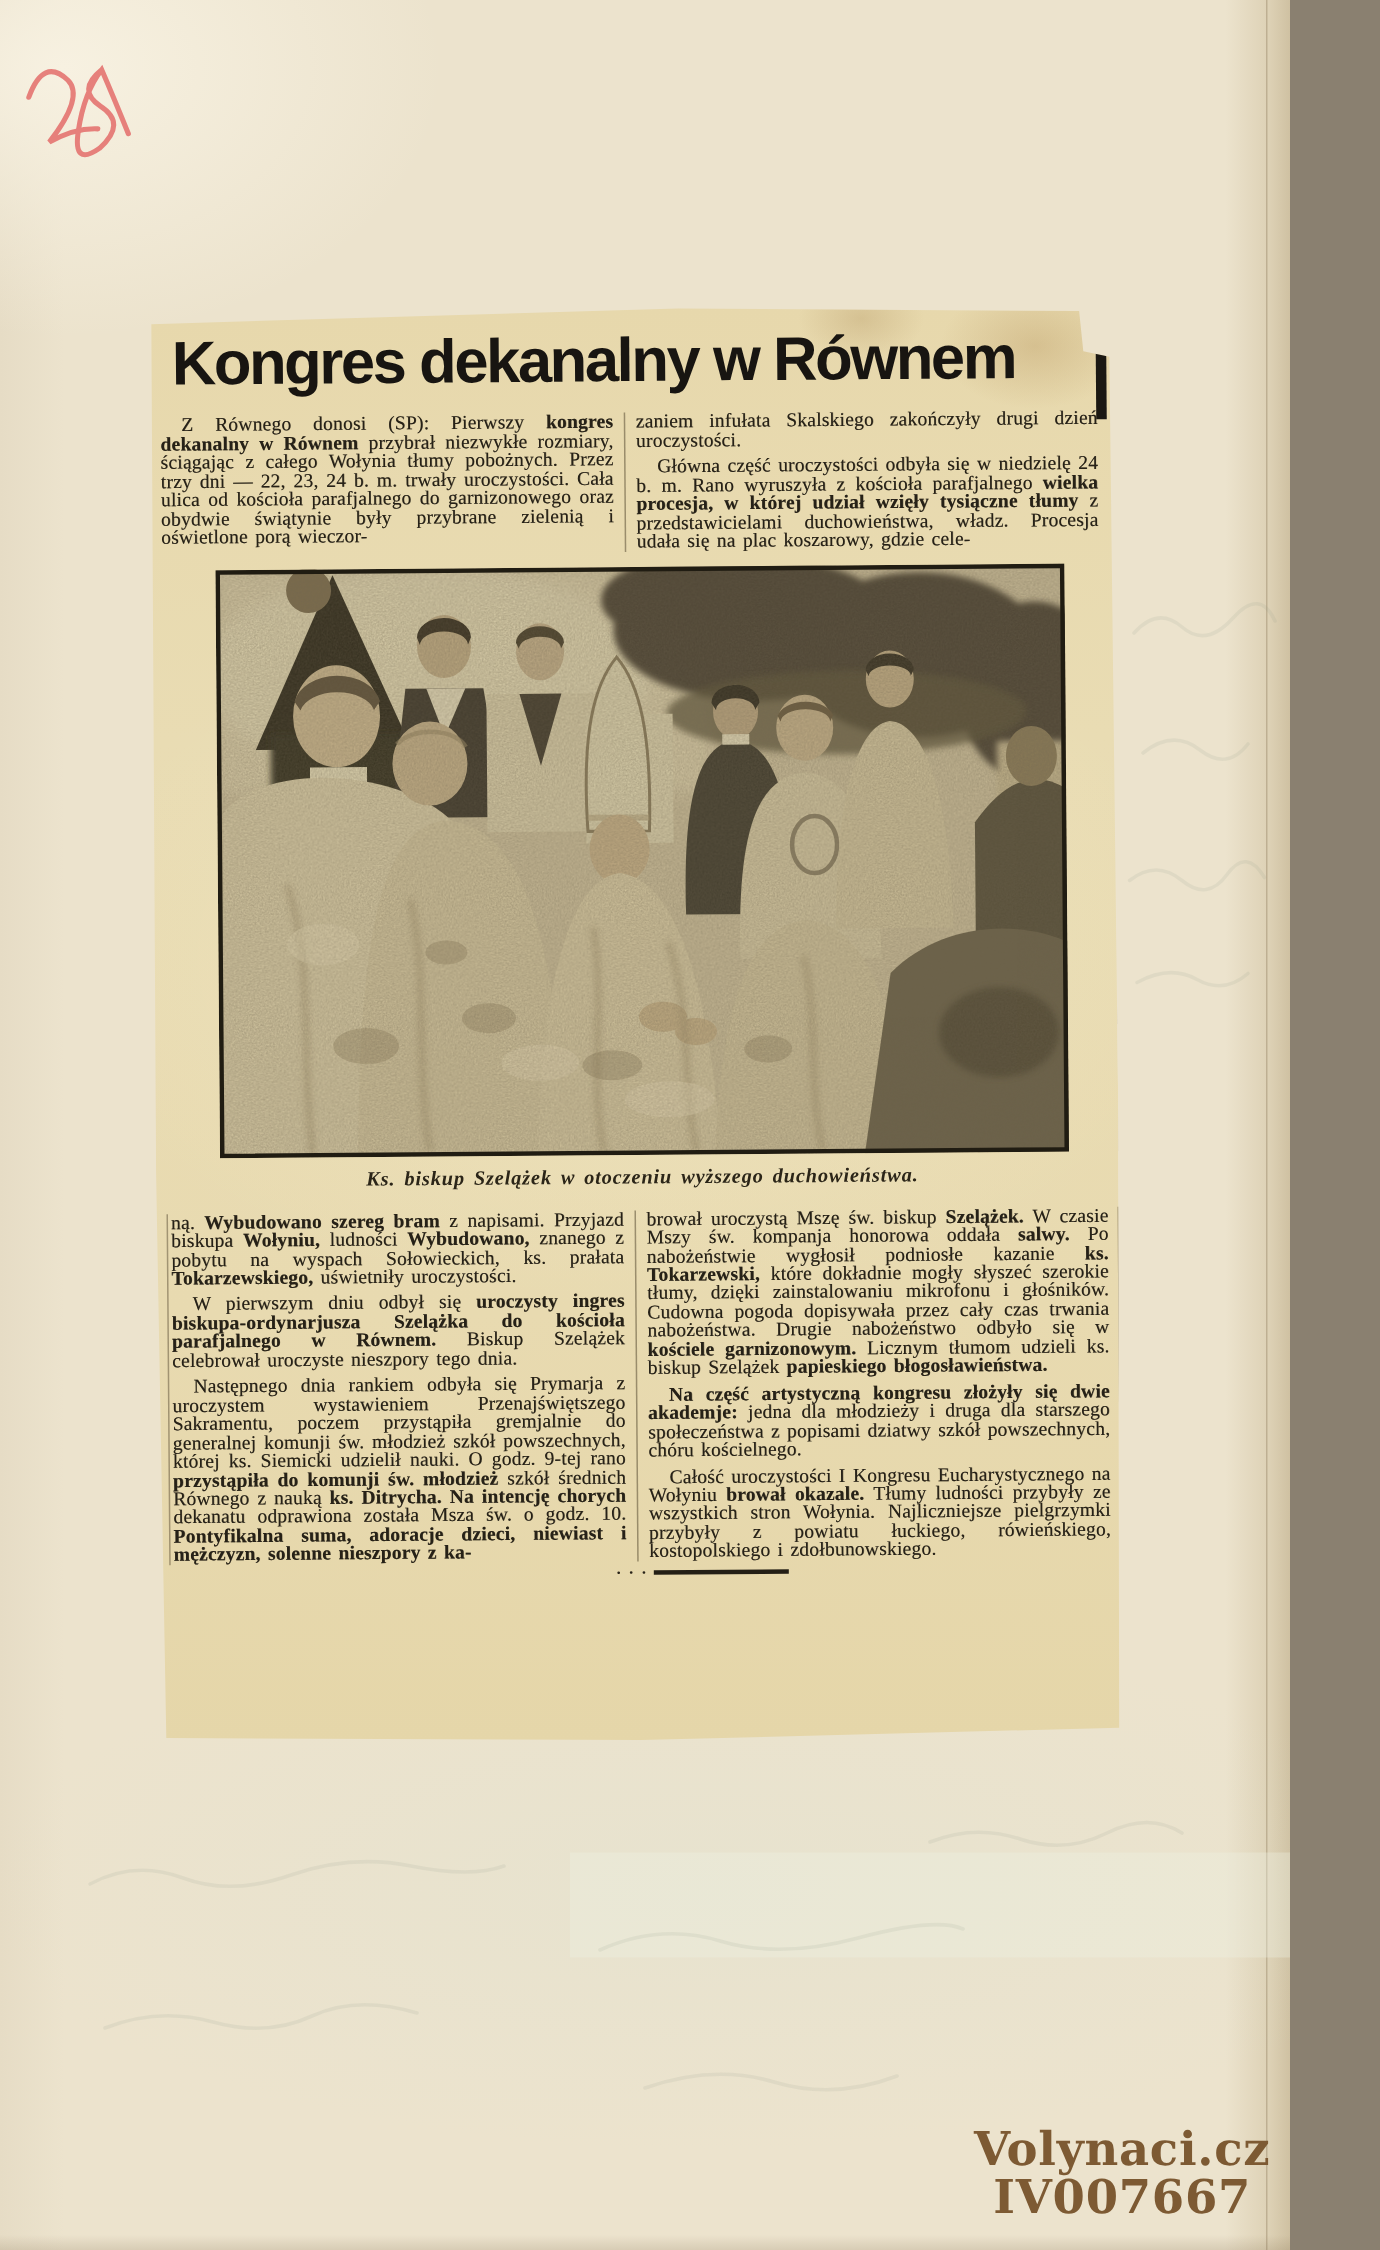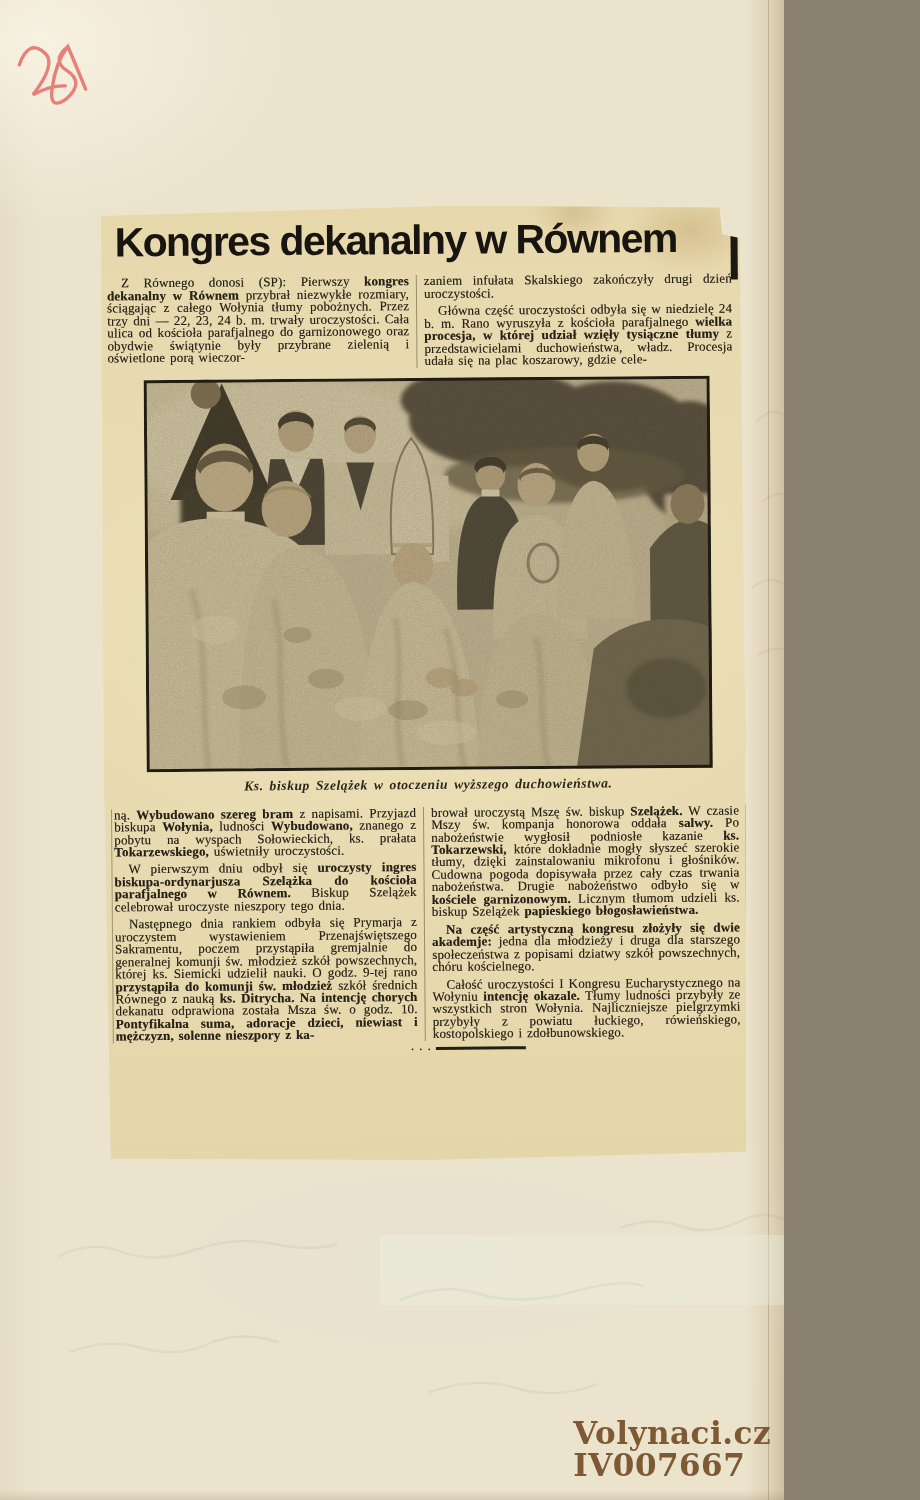--- a/index.html
+++ b/index.html
@@ -1,17 +1,17 @@
 <!DOCTYPE html>
 <html><head>
 <meta charset="utf-8">
 <style>
   html,body{margin:0;padding:0;background:#8a8070;}
   .page{
-    position:relative;width:784px;height:1500px;overflow:hidden;
+    position:relative;width:860px;height:1500px;overflow:hidden;
     background:
       radial-gradient(420px 300px at 5% 3%, #f7f1e1 0%, rgba(247,241,225,0) 60%),
       radial-gradient(700px 250px at 55% 84%, rgba(222,226,210,.35), rgba(222,226,210,0) 70%),
       linear-gradient(90deg,#e6dcc5 0,#ece3cd 5%,#ece3cd 95%,#ddd1b5 98.4%,#cfc1a2 100%),
       #ebe2cc;
     font-family:"Liberation Serif","DejaVu Serif",serif;
   }
   .page-edge-line{position:absolute;right:15px;top:0;width:1px;height:100%;
     background:rgba(150,133,102,.45);}
   .page-bottom-shade{position:absolute;left:0;bottom:0;width:100%;height:10px;
@@ -66,21 +66,21 @@
     margin-top:7px;text-align:center;font-style:italic;font-weight:700;
     font-size:13.5px;letter-spacing:.6px;color:#2b2518;word-spacing:2px;
   }
 
   .end-mark{display:flex;justify-content:center;align-items:center;gap:4px;
     margin-top:5px;transform:translateX(38px);}
   .end-dots{font-size:11px;font-weight:700;color:#2a2419;letter-spacing:1px;line-height:6px;}
   .end-bar{width:90px;height:3px;background:#241f15;}
 
   
-  .watermark{position:absolute;right:13px;top:1417px;z-index:5;text-align:left;
+  .watermark{position:absolute;right:13px;top:1417px;z-index:5;text-align:center;
     font-family:"DejaVu Serif","Liberation Serif",serif;font-weight:700;
     font-size:31px;line-height:32px;color:#7d5a33;letter-spacing:.5px;}
 </style>
 </head>
 <body>
 
 <div class="page">
 
   <svg class="ghost" width="920" height="1500" viewBox="0 0 920 1500">
     <rect x="380" y="1235" width="540" height="70" fill="#eef0e2" opacity=".35"></rect>
@@ -214,29 +214,29 @@
           </g>
           <rect width="566" height="392" filter="url(#gr)" opacity=".5"></rect>
           <rect x="1.5" y="1.5" width="563" height="389" fill="none" stroke="#201c12" stroke-width="3"></rect>
         </svg>
       </div>
 
       <div class="caption">Ks. biskup Szelążek w otoczeniu wyższego duchowieństwa.</div>
 
       <div class="cols lower">
         <div class="col">
-          <p><span>ną. </span><span class="b">Wybudowano szereg bram</span><span> z napisami. Przyjazd biskupa </span><span class="b">Wołynia,</span><span> ludności </span><span class="b">Wybudowano,</span><span> znanego z pobytu na wyspach Sołowieckich, ks. prałata </span><span class="b">Tokarzewskiego,</span><span> uświetniły uroczystości.</span></p>
+          <p><span>ną. </span><span class="b">Wybudowano szereg bram</span><span> z napisami. Przyjazd biskupa </span><span class="b">Wołyniu,</span><span> ludności </span><span class="b">Wybudowano,</span><span> znanego z pobytu na wyspach Sołowieckich, ks. prałata </span><span class="b">Tokarzewskiego,</span><span> uświetniły uroczystości.</span></p>
           <p class="indent"><span>W pierwszym dniu odbył się </span><span class="b">uroczysty ingres biskupa-ordynarjusza Szelążka do kościoła parafjalnego w Równem.</span><span> Biskup Szelążek celebrował uroczyste nieszpory tego dnia.</span></p>
           <p class="indent"><span>Następnego dnia rankiem odbyła się Prymarja z uroczystem wystawieniem Przenajświętszego Sakramentu, poczem przystąpiła gremjalnie do generalnej komunji św. młodzież szkół powszechnych, której ks. Siemicki udzielił nauki. O godz. 9-tej rano </span><span class="b">przystąpiła do komunji św. młodzież</span><span> szkół średnich Równego z nauką </span><span class="b">ks. Ditrycha. Na intencję chorych</span><span> dekanatu odprawiona została Msza św. o godz. 10. </span><span class="b">Pontyfikalna suma, adoracje dzieci, niewiast i mężczyzn, solenne nieszpory z ka-</span></p>
         </div>
         <div class="vrule"></div>
         <div class="col">
           <p><span>brował uroczystą Mszę św. biskup </span><span class="b">Szelążek.</span><span> W czasie Mszy św. kompanja honorowa oddała </span><span class="b">salwy.</span><span> Po nabożeństwie wygłosił podniosłe kazanie </span><span class="b">ks. Tokarzewski,</span><span> które dokładnie mogły słyszeć szerokie tłumy, dzięki zainstalowaniu mikrofonu i głośników. Cudowna pogoda dopisywała przez cały czas trwania nabożeństwa. Drugie nabożeństwo odbyło się w </span><span class="b">kościele garnizonowym.</span><span> Licznym tłumom udzieli ks. biskup Szelążek </span><span class="b">papieskiego błogosławieństwa.</span></p>
           <p class="indent"><span class="b">Na część artystyczną kongresu złożyły się dwie akademje:</span><span> jedna dla młodzieży i druga dla starszego społeczeństwa z popisami dziatwy szkół powszechnych, chóru kościelnego.</span></p>
-          <p class="indent"><span>Całość uroczystości I Kongresu Eucharystycznego na Wołyniu </span><span class="b">intencję okazale.</span><span> Tłumy ludności przybyły ze wszystkich stron Wołynia. Najliczniejsze pielgrzymki przybyły z powiatu łuckiego, rówieńskiego, kostopolskiego i zdołbunowskiego.</span></p>
+          <p class="indent"><span>Całość uroczystości I Kongresu Eucharystycznego na Wołyniu </span><span class="b">brował okazale.</span><span> Tłumy ludności przybyły ze wszystkich stron Wołynia. Najliczniejsze pielgrzymki przybyły z powiatu łuckiego, rówieńskiego, kostopolskiego i zdołbunowskiego.</span></p>
         </div>
       </div>
 
       <div class="end-mark">
         <span class="end-dots">· · ·</span>
         <span class="end-bar"></span>
       </div>
 
     </div>
   </div>

